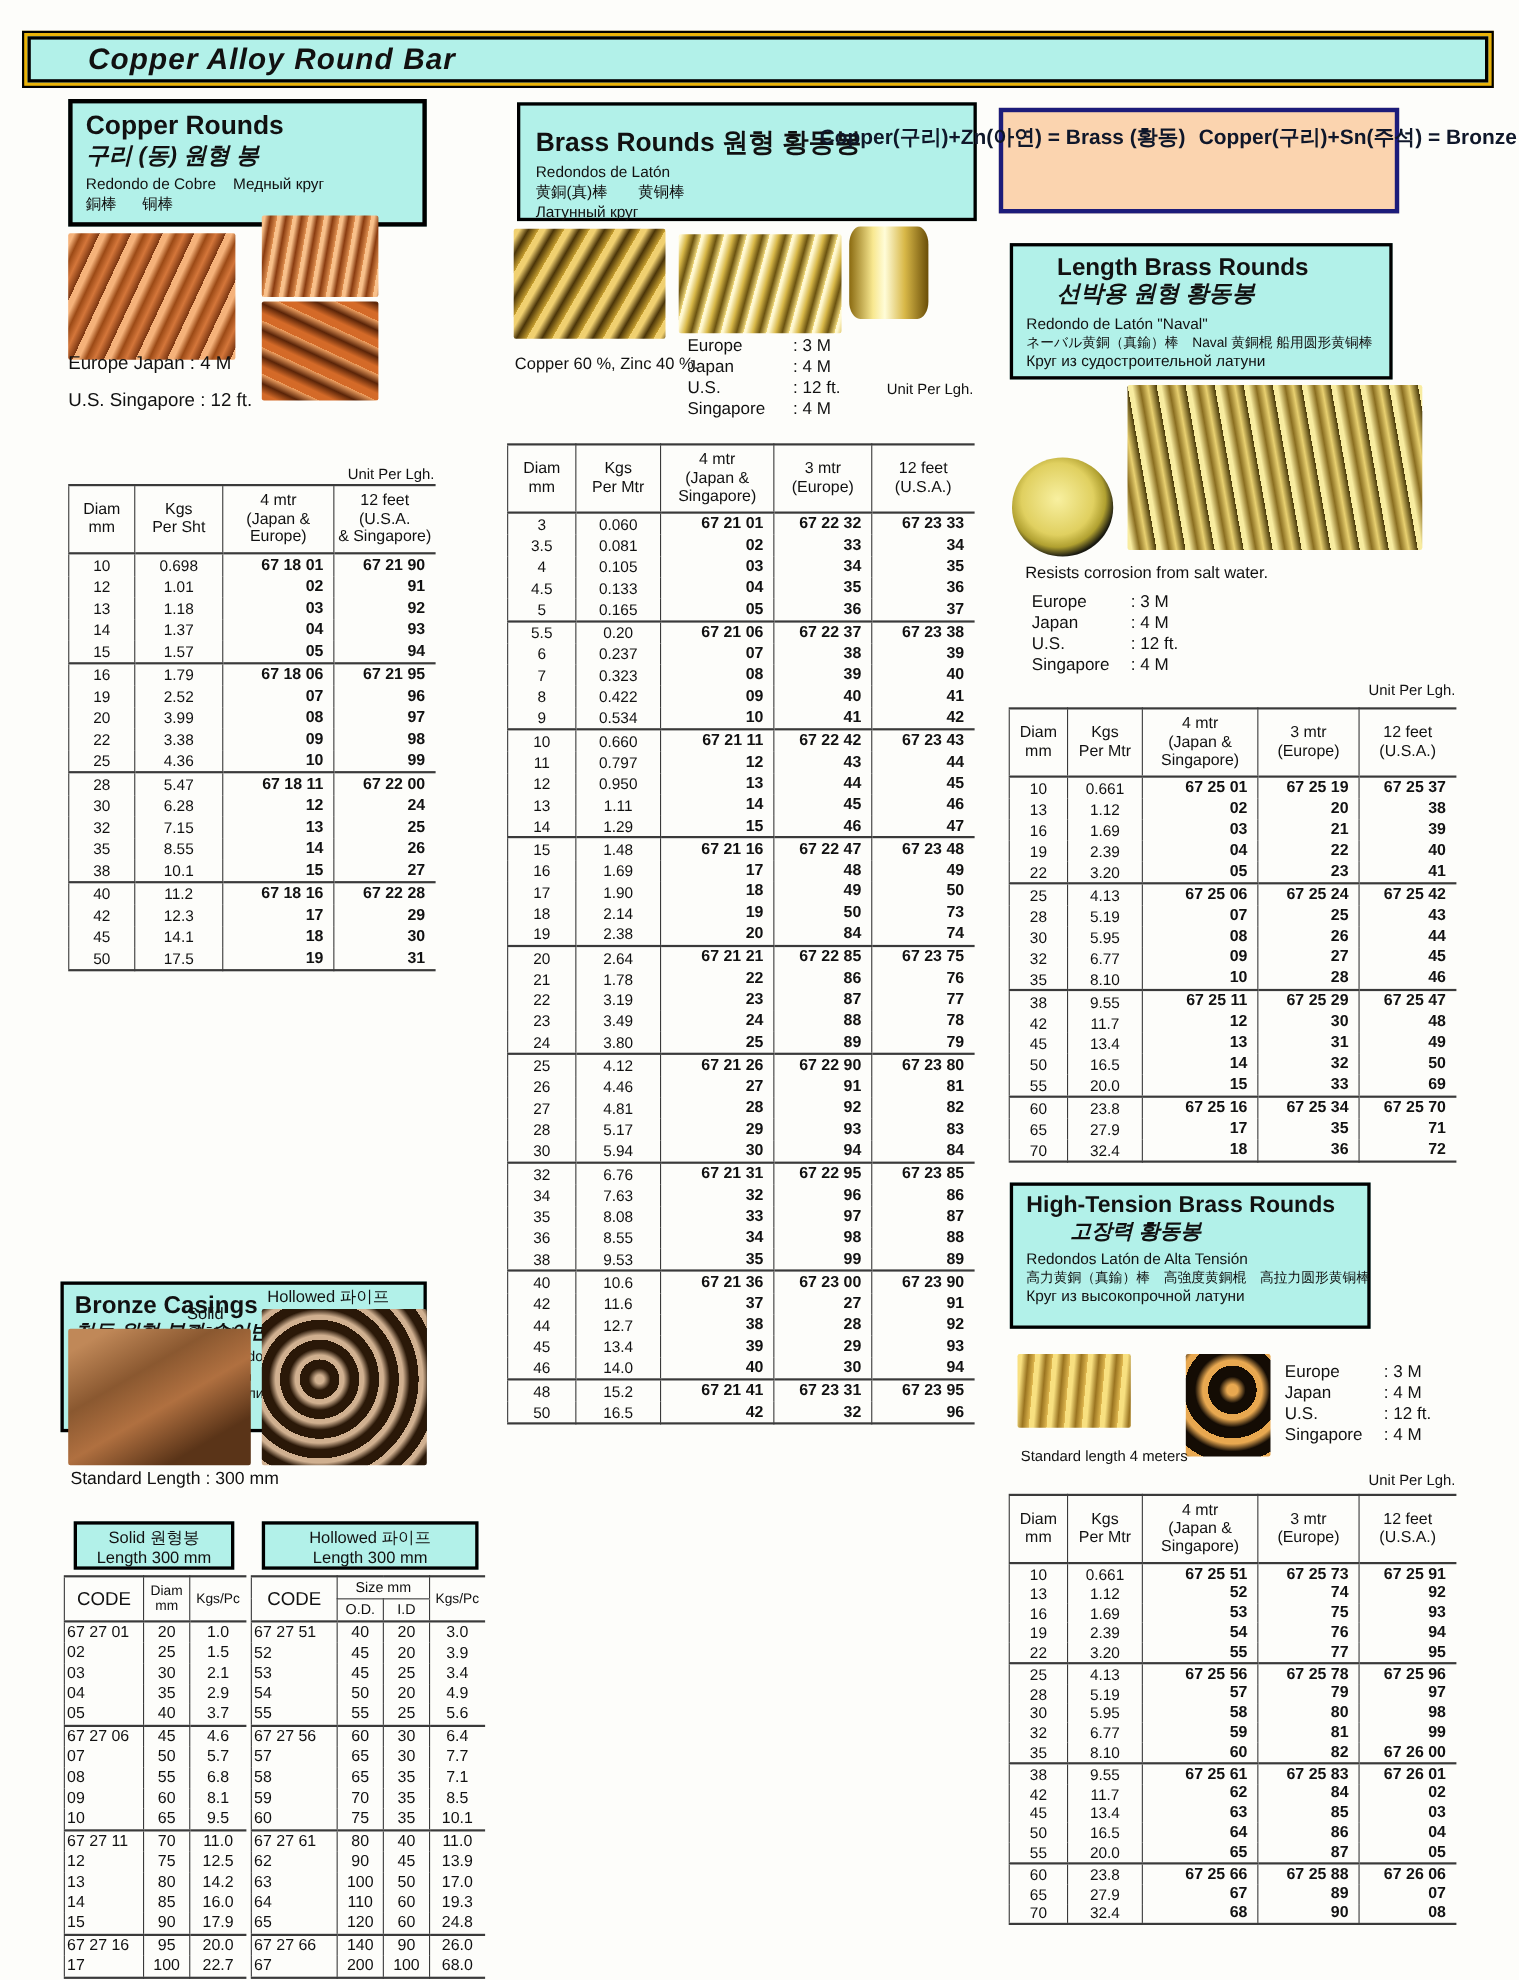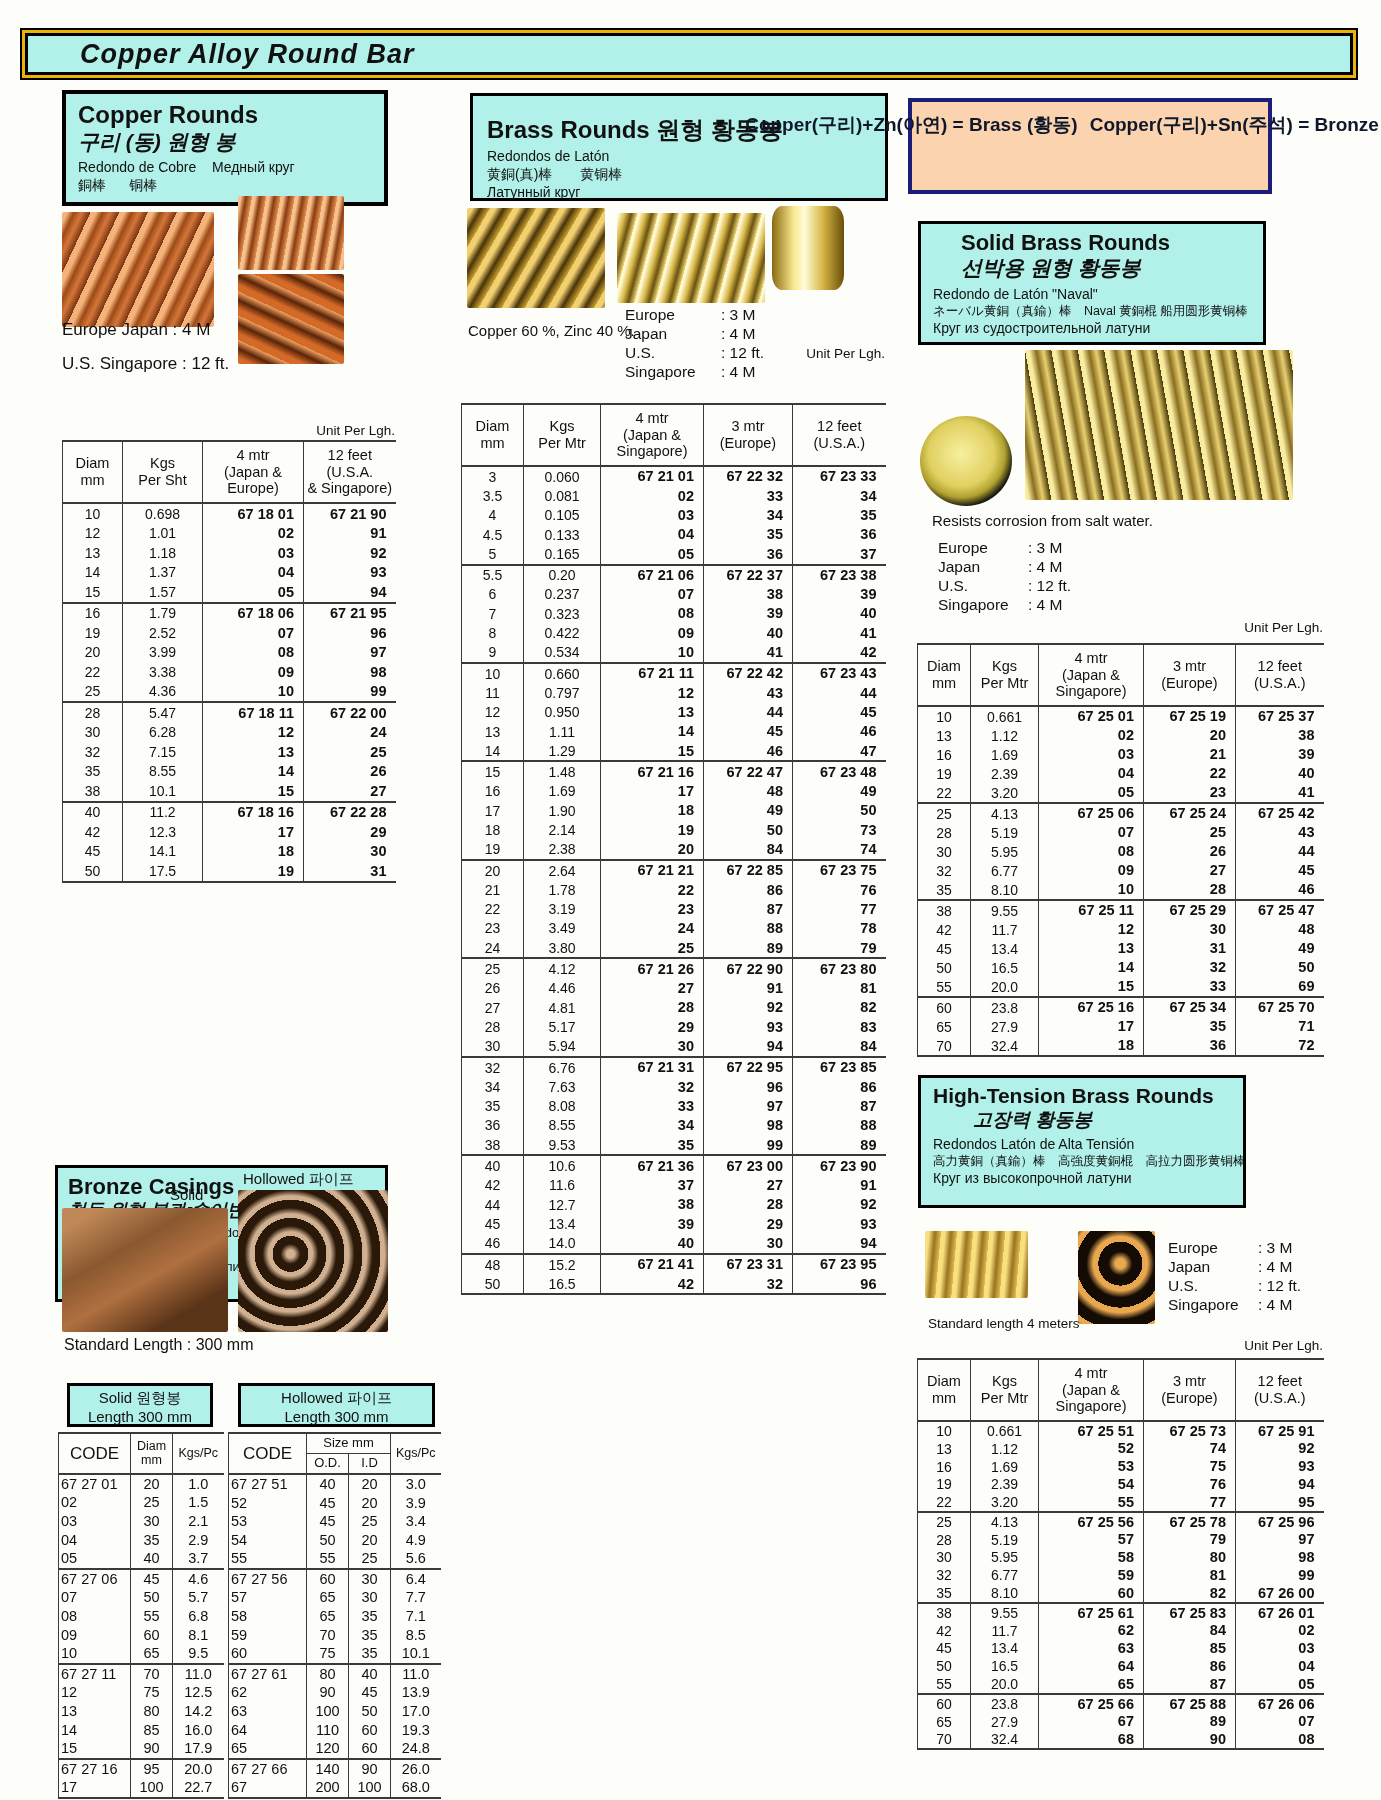--- a/index.html
+++ b/index.html
@@ -841,21 +841,21 @@
       </tr>
     </tbody>
   </table>
 
 <div class="abs formula-box" style="left:908px;top:98px;width:364px;height:96px">
   <div class="formula-line">Copper(구리)+Zn(아연) = Brass (황동)</div>
   <div class="formula-line">Copper(구리)+Sn(주석) = Bronze (청동)</div>
 </div>
 
 <div class="abs cyan-box thin" style="left:918px;top:221px;width:348px;height:124px;padding:6px 12px">
-  <div class="sec-title" style="font-size:22px;padding-left:28px">Solid Brass Rounds</div>
+  <div class="sec-title" style="font-size:22px;padding-left:28px">Length Brass Rounds</div>
   <div class="sec-title-ko" style="padding-left:28px">선박용 원형 황동봉</div>
   <div class="sec-sub sp">Redondo de Latón "Naval"</div>
   <div class="sec-sub" style="font-size:12.5px">ネーバル黄銅（真鍮）棒　Naval 黄銅棍 船用圆形黄铜棒</div>
   <div class="sec-sub">Круг из судостроительной латуни</div>
 </div>
 
 <div class="ph g-navaldisc" style="left:920px;top:416px;width:92px;height:90px"></div>
 <div class="ph g-navalrods" style="left:1025px;top:350px;width:268px;height:150px"></div>
 
 <div class="abs" style="left:932px;top:512px;font-size:15px">Resists corrosion from  salt water.</div>

